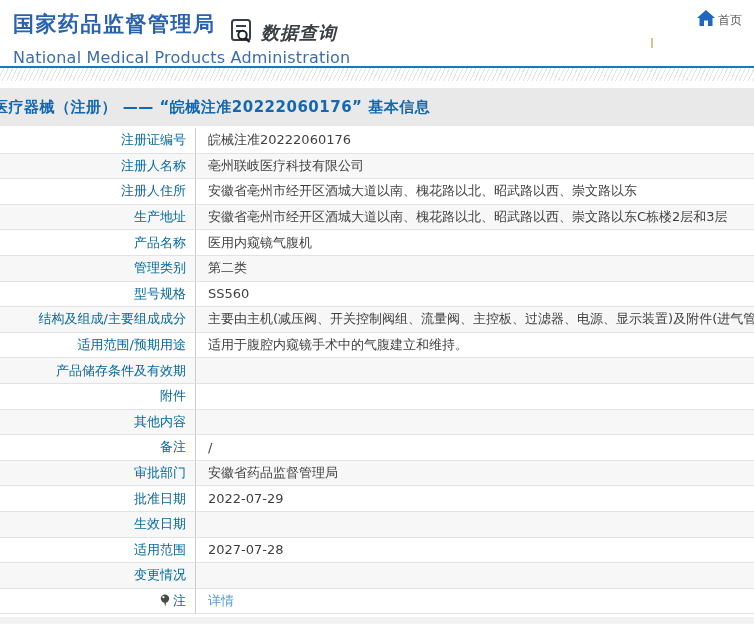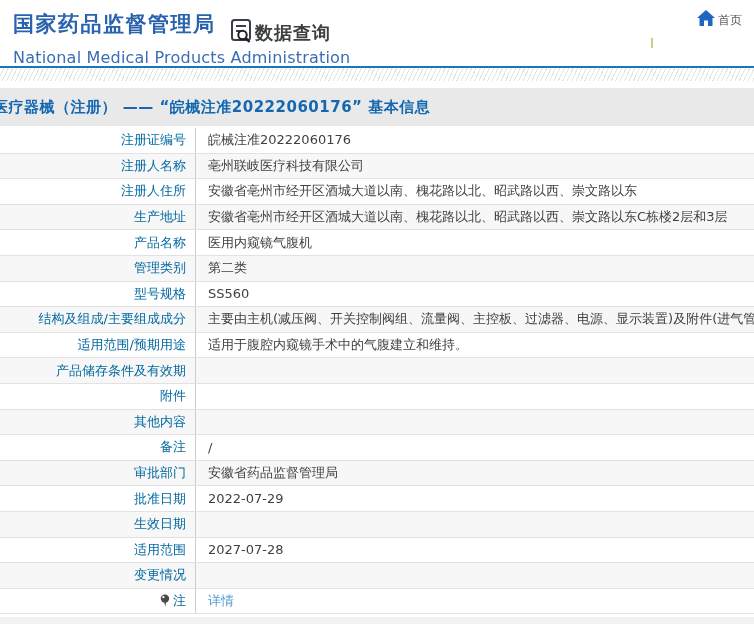--- a/index.html
+++ b/index.html
@@ -32,21 +32,21 @@
     line-height:26px;
   }
   .logo-en{
     font-size:16px;
     color:#3a6db3;
     margin-top:11px;
     letter-spacing:0.2px;
   }
   .nav-query{
     position:absolute;left:229px;top:18px;
-    display:flex;align-items:center;gap:0;cursor:pointer;
+    display:flex;align-items:center;gap:6px;cursor:pointer;font-style:italic;
   }
   .nav-query .q-icon{display:block;}
   .nav-query .q-label{
     font-size:18px;
     font-weight:600;
     color:#3c4043;
     letter-spacing:1px;
   }
   .nav-home{
     position:absolute;left:697px;top:10px;width:30px;

